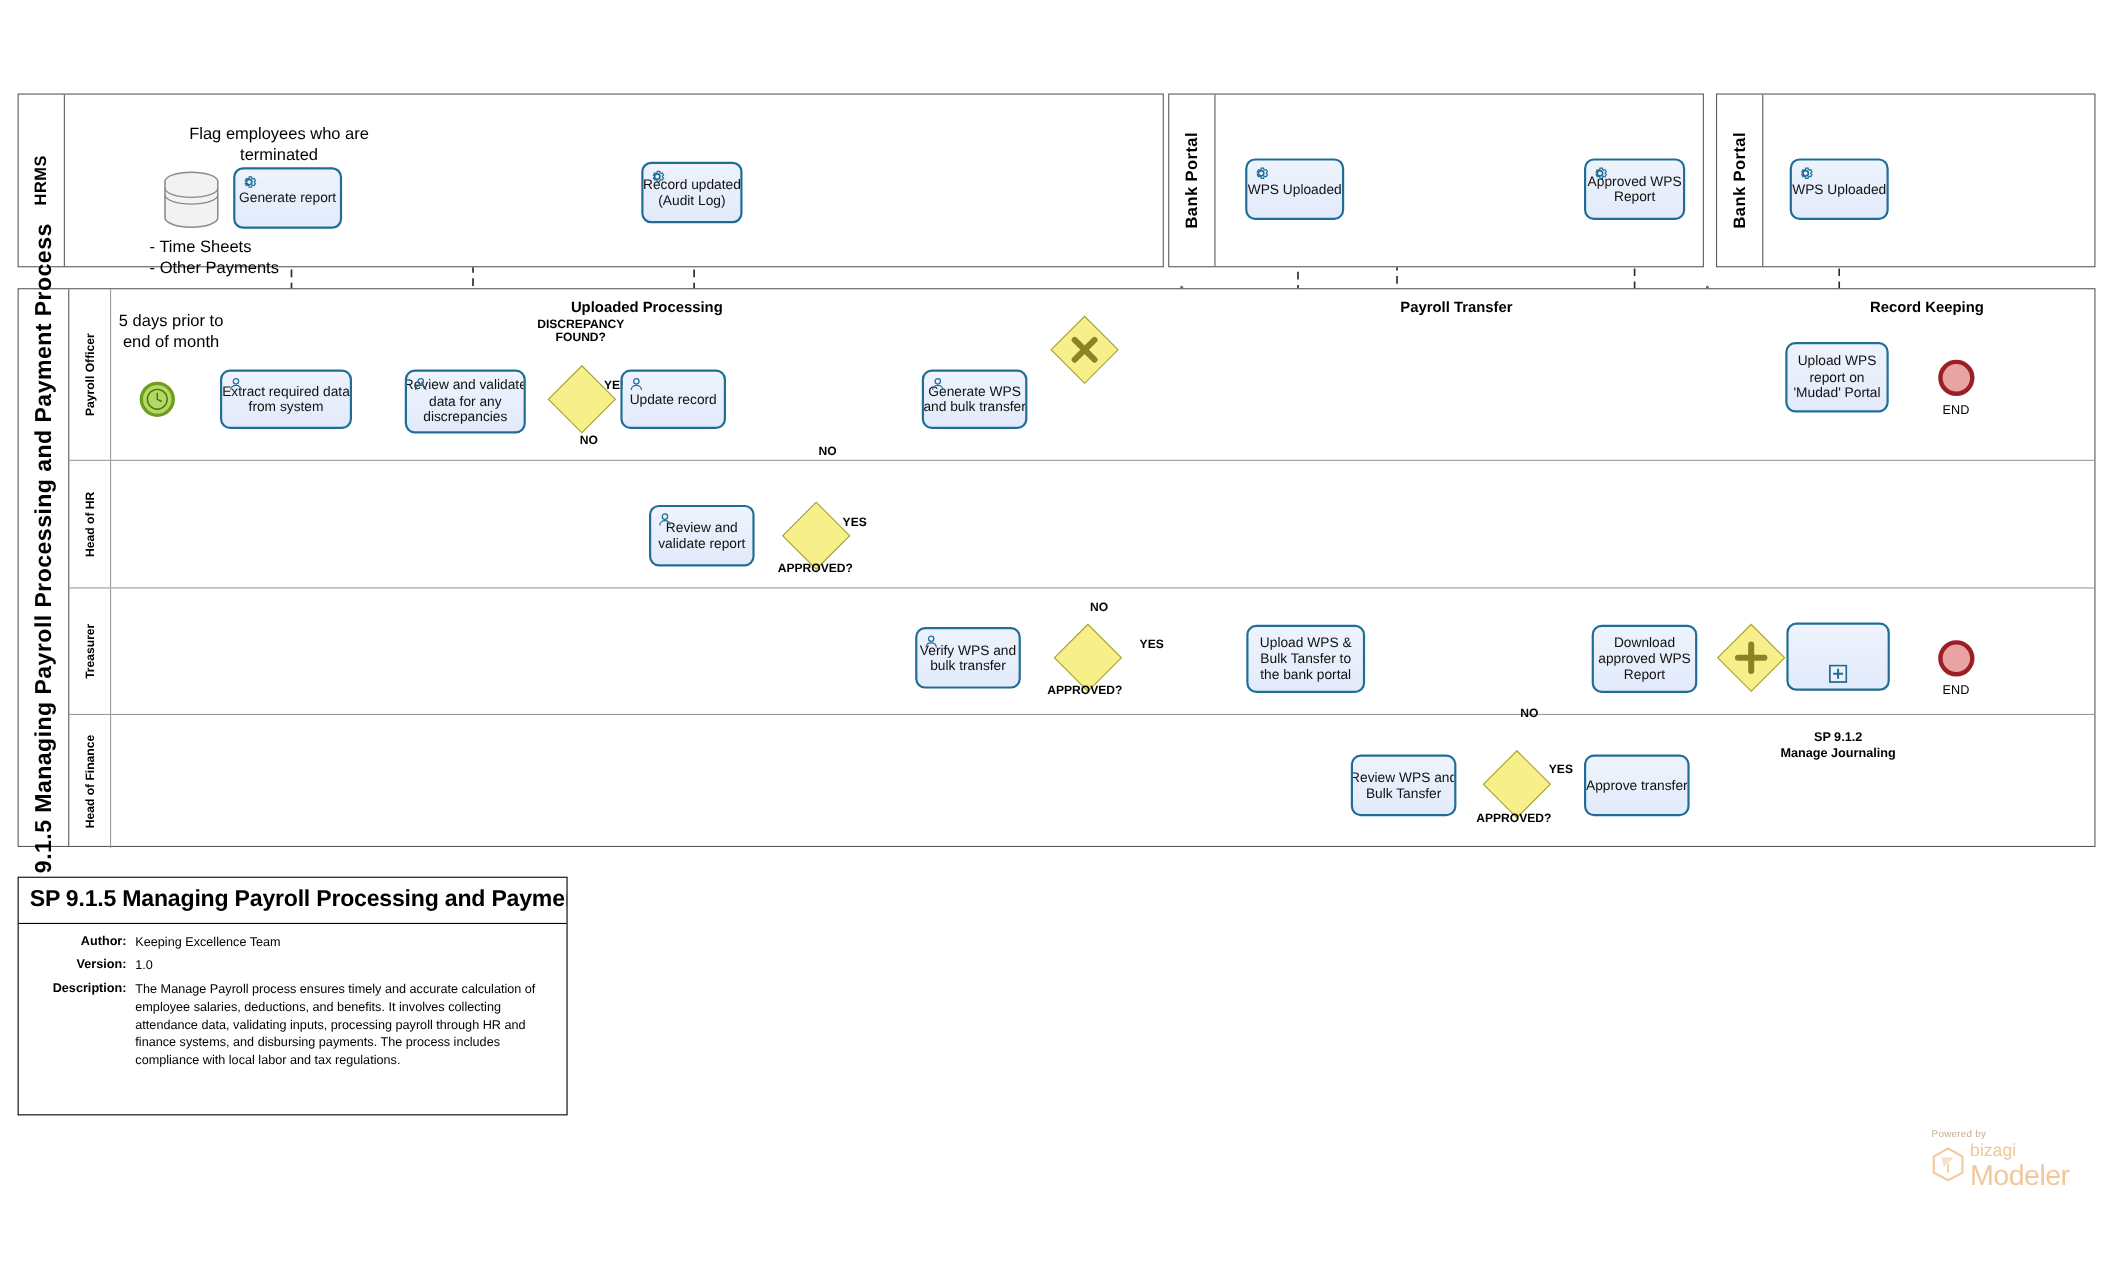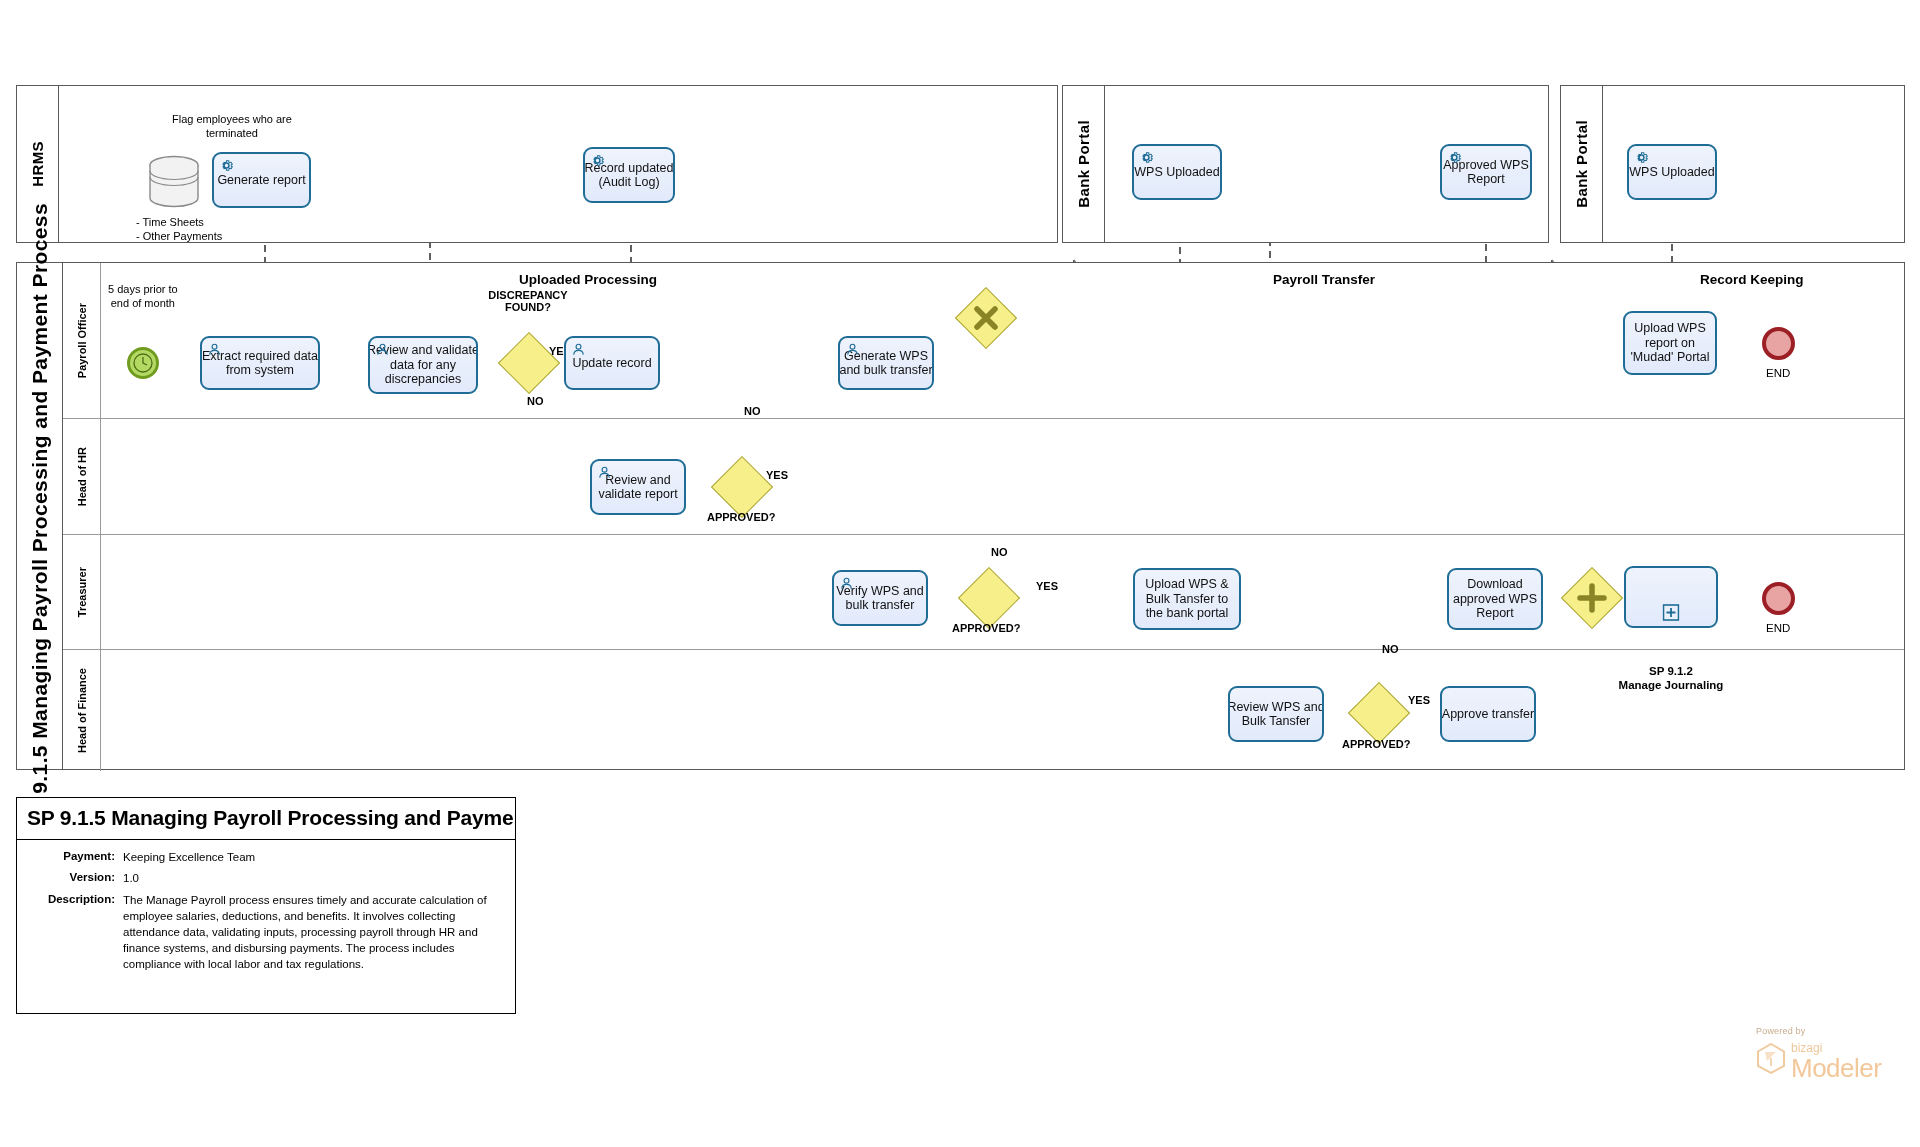--- a/index.html
+++ b/index.html
@@ -25,38 +25,38 @@
   .task .lbl.wrap{white-space:normal;}
   .task .tico{position:absolute;left:5px;top:4px;width:15px;height:15px;}
   .gw{position:absolute;width:44px;height:44px;background:#f7f08a;border:1.6px solid #a8a23a;
       transform:rotate(45deg);box-sizing:border-box;}
   .gwwrap{position:absolute;width:44px;height:44px;}
   .gwwrap .mk{position:absolute;left:0;top:0;width:44px;height:44px;}
   .ev{position:absolute;border-radius:50%;box-sizing:border-box;}
   .ev.start{border:3px solid #6f9b1f;background:#b4d963;}
   .ev.end{border:4px solid #9b1f25;background:#e8a3a3;}
   .datastore{position:absolute;}
-  .txt{position:absolute;font-size:11px;color:#000;line-height:1.28;white-space:pre;}
+  .txt{position:absolute;font-size:15px;color:#000;line-height:1.28;white-space:pre;}
   .phase{position:absolute;font-weight:bold;font-size:13.5px;color:#000;white-space:nowrap;}
   .lbl-sm{position:absolute;font-weight:bold;font-size:11px;color:#000;white-space:pre;text-align:center;}
   .endlbl{position:absolute;font-size:11.5px;color:#000;white-space:nowrap;}
   .subproc-lbl{position:absolute;font-weight:bold;font-size:11.5px;text-align:center;line-height:1.2;white-space:pre;}
   
   #legend{position:absolute;left:16px;top:797px;width:500px;border:1.6px solid #000;background:#fff;box-sizing:border-box;}
   #legend .ltitle{font-size:21px;font-weight:bold;padding:8px 10px 9px 10px;border-bottom:1.4px solid #000;
         line-height:1.12;letter-spacing:-.2px;white-space:pre;overflow:hidden;}
   #legend .lbody{padding:10px 10px 34px 10px;}
   #legend .row{display:flex;margin-bottom:6px;font-size:11.5px;}
   #legend .k{width:88px;text-align:right;font-weight:bold;flex:0 0 88px;padding-right:8px;}
   #legend .v{flex:1;line-height:1.38;}
   
   #wm{position:absolute;left:1756px;top:1026px;width:150px;}
   #wm .pb{font-size:9px;color:#c9ad8e;letter-spacing:.2px;}
   #wm .brand{display:flex;align-items:center;gap:5px;margin-top:2px;}
-  #wm .bz{font-size:12px;color:#eec79a;line-height:1;}
+  #wm .bz{font-size:16px;color:#eec79a;line-height:1;}
   #wm .md{font-size:26px;color:#f2c799;line-height:.95;letter-spacing:-.5px;}
 </style>
 </head>
 <body>
 
 <div id="canvas">
 
   <svg width="1920" height="1147" style="position:absolute;left:0;top:0;">
     <defs>
       <marker id="arrFull" markerWidth="9" markerHeight="9" refX="8" refY="4.5" orient="auto">
@@ -435,21 +435,21 @@
   <div class="lbl-sm" style="left:1382px;top:643px;">NO</div>
 
   <div class="task" style="left:1440px;top:686px;width:96px;height:56px;">
     <span class="lbl">Approve transfer</span>
   </div>
 
   <div id="legend">
     <div class="ltitle">SP 9.1.5 Managing Payroll Processing and Payment Process</div>
     <div class="lbody">
       <div class="row">
-        <div class="k">Payment:</div>
+        <div class="k">Author:</div>
         <div class="v">Keeping Excellence Team</div>
       </div>
       <div class="row">
         <div class="k">Version:</div>
         <div class="v">1.0</div>
       </div>
       <div class="row">
         <div class="k">Description:</div>
         <div class="v">The Manage Payroll process ensures timely and accurate calculation of employee salaries, deductions, and benefits. It involves collecting attendance data, validating inputs, processing payroll through HR and finance systems, and disbursing payments. The process includes compliance with local labor and tax regulations.</div>
       </div>

